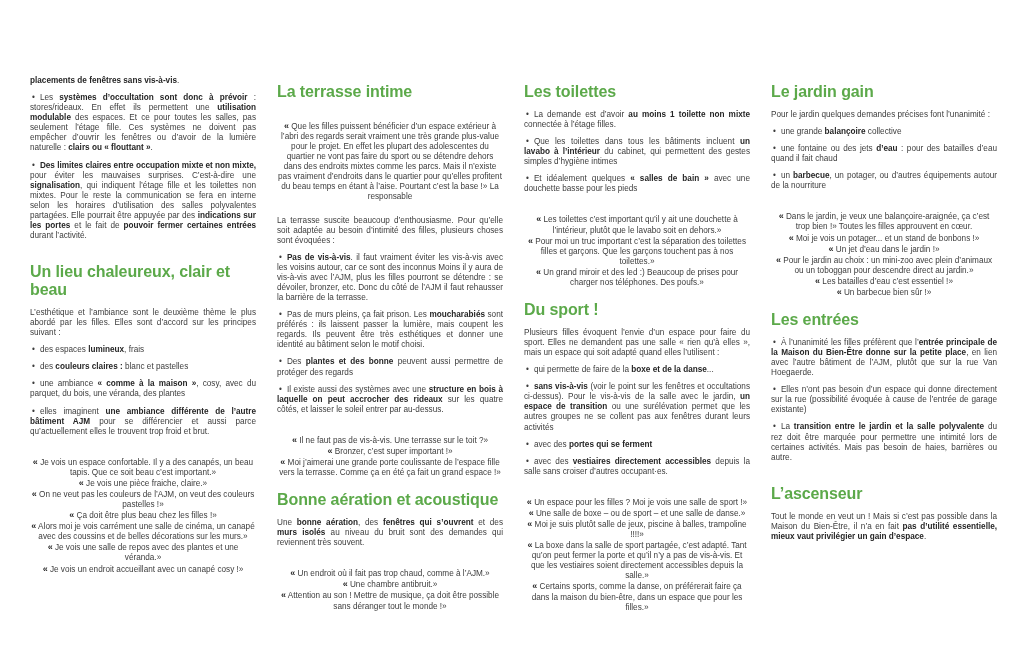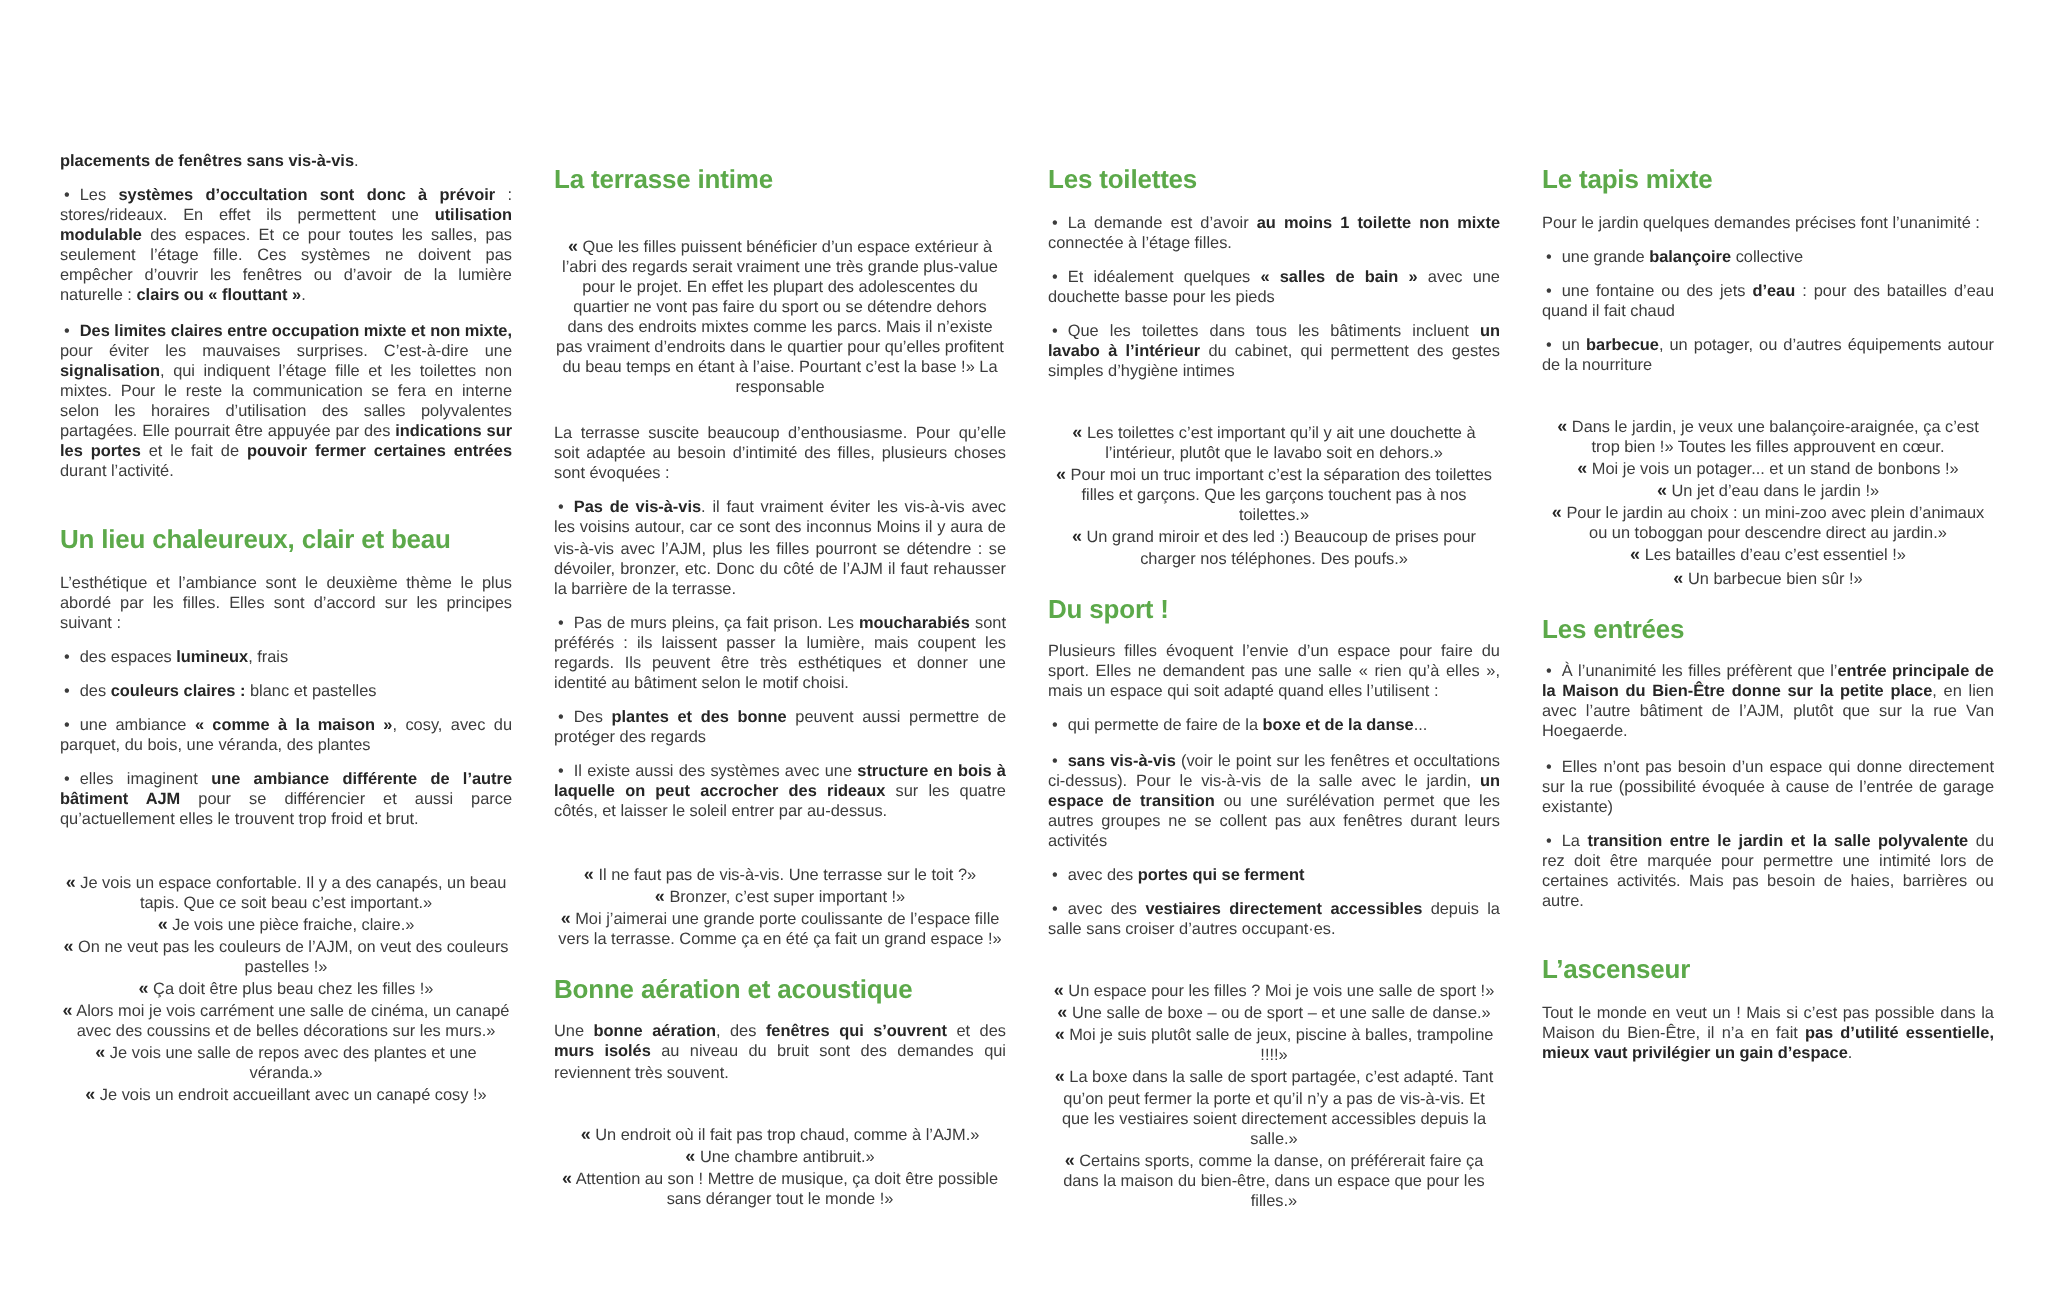--- a/index.html
+++ b/index.html
@@ -29,21 +29,21 @@
     background: #ffffff;
   }
   .col {
     flex: 0 0 226px;
     width: 226px;
     font-size: 8.2px;
     line-height: 1.23;
   }
   .h {
     color: var(--green);
-    font-size: 13px;
+    font-size: 16px;
     font-weight: bold;
     letter-spacing: -0.1px;
     line-height: 1.12;
     margin: 22px 0 9px 0;
   }
   .col > .h:first-child {
     margin-top: 7px;
   }
   .p, .b {
     margin: 0 0 7px 0;
@@ -108,39 +108,39 @@
       <div class="q"><strong>«</strong> Moi j’aimerai une grande porte coulissante de l’espace fille vers la terrasse. Comme ça en été ça fait un grand espace !»</div>
       <h2 class="h after-q">Bonne aération et acoustique</h2>
       <div class="p">Une <strong>bonne aération</strong>, des <strong>fenêtres qui s’ouvrent</strong> et des <strong>murs isolés</strong> au niveau du bruit sont des demandes qui reviennent très souvent.</div>
       <div class="q q-first"><strong>«</strong> Un endroit où il fait pas trop chaud, comme à l’AJM.»</div>
       <div class="q"><strong>«</strong> Une chambre antibruit.»</div>
       <div class="q"><strong>«</strong> Attention au son ! Mettre de musique, ça doit être possible sans déranger tout le monde !»</div>
     </section>
     <section class="col">
       <h2 class="h">Les toilettes</h2>
       <div class="b"><span class="dot">•</span>La demande est d’avoir <strong>au moins 1 toilette non mixte</strong> connectée à l’étage filles.</div>
+      <div class="b"><span class="dot">•</span>Que les toilettes dans tous les bâtiments incluent <strong>un lavabo à l’intérieur</strong> du cabinet, qui permettent des gestes simples d’hygiène intimes</div>
       <div class="b"><span class="dot">•</span>Et idéalement quelques <strong>« salles de bain »</strong> avec une douchette basse pour les pieds</div>
-      <div class="b"><span class="dot">•</span>Que les toilettes dans tous les bâtiments incluent <strong>un lavabo à l’intérieur</strong> du cabinet, qui permettent des gestes simples d’hygiène intimes</div>
       <div class="q q-first"><strong>«</strong> Les toilettes c’est important qu’il y ait une douchette à l’intérieur, plutôt que le lavabo soit en dehors.»</div>
       <div class="q"><strong>«</strong> Pour moi un truc important c’est la séparation des toilettes filles et garçons. Que les garçons touchent pas à nos toilettes.»</div>
       <div class="q"><strong>«</strong> Un grand miroir et des led :) Beaucoup de prises pour charger nos téléphones. Des poufs.»</div>
       <h2 class="h after-q">Du sport !</h2>
       <div class="p">Plusieurs filles évoquent l’envie d’un espace pour faire du sport. Elles ne demandent pas une salle « rien qu’à elles », mais un espace qui soit adapté quand elles l’utilisent :</div>
       <div class="b"><span class="dot">•</span>qui permette de faire de la <strong>boxe et de la danse</strong>...</div>
       <div class="b"><span class="dot">•</span><strong>sans vis-à-vis</strong> (voir le point sur les fenêtres et occultations ci-dessus). Pour le vis-à-vis de la salle avec le jardin, <strong>un espace de transition</strong> ou une surélévation permet que les autres groupes ne se collent pas aux fenêtres durant leurs activités</div>
       <div class="b"><span class="dot">•</span>avec des <strong>portes qui se ferment</strong></div>
       <div class="b"><span class="dot">•</span>avec des <strong>vestiaires directement accessibles</strong> depuis la salle sans croiser d’autres occupant·es.</div>
       <div class="q q-first"><strong>«</strong> Un espace pour les filles ? Moi je vois une salle de sport !»</div>
       <div class="q"><strong>«</strong> Une salle de boxe – ou de sport – et une salle de danse.»</div>
       <div class="q"><strong>«</strong> Moi je suis plutôt salle de jeux, piscine à balles, trampoline !!!!»</div>
       <div class="q"><strong>«</strong> La boxe dans la salle de sport partagée, c’est adapté. Tant qu’on peut fermer la porte et qu’il n’y a pas de vis-à-vis. Et que les vestiaires soient directement accessibles depuis la salle.»</div>
       <div class="q"><strong>«</strong> Certains sports, comme la danse, on préférerait faire ça dans la maison du bien-être, dans un espace que pour les filles.»</div>
     </section>
     <section class="col">
-      <h2 class="h">Le tapis mixte</h2>
+      <h2 class="h">Le jardin gain</h2>
       <div class="p">Pour le jardin quelques demandes précises font l’unanimité :</div>
       <div class="b"><span class="dot">•</span>une grande <strong>balançoire</strong> collective</div>
       <div class="b"><span class="dot">•</span>une fontaine ou des jets <strong>d’eau</strong> : pour des batailles d’eau quand il fait chaud</div>
       <div class="b"><span class="dot">•</span>un <strong>barbecue</strong>, un potager, ou d’autres équipements autour de la nourriture</div>
       <div class="q q-first"><strong>«</strong> Dans le jardin, je veux une balançoire-araignée, ça c’est trop bien !» Toutes les filles approuvent en cœur.</div>
       <div class="q"><strong>«</strong> Moi je vois un potager... et un stand de bonbons !»</div>
       <div class="q"><strong>«</strong> Un jet d’eau dans le jardin !»</div>
       <div class="q"><strong>«</strong> Pour le jardin au choix : un mini-zoo avec plein d’animaux ou un toboggan pour descendre direct au jardin.»</div>
       <div class="q"><strong>«</strong> Les batailles d’eau c’est essentiel !»</div>
       <div class="q"><strong>«</strong> Un barbecue bien sûr !»</div>

